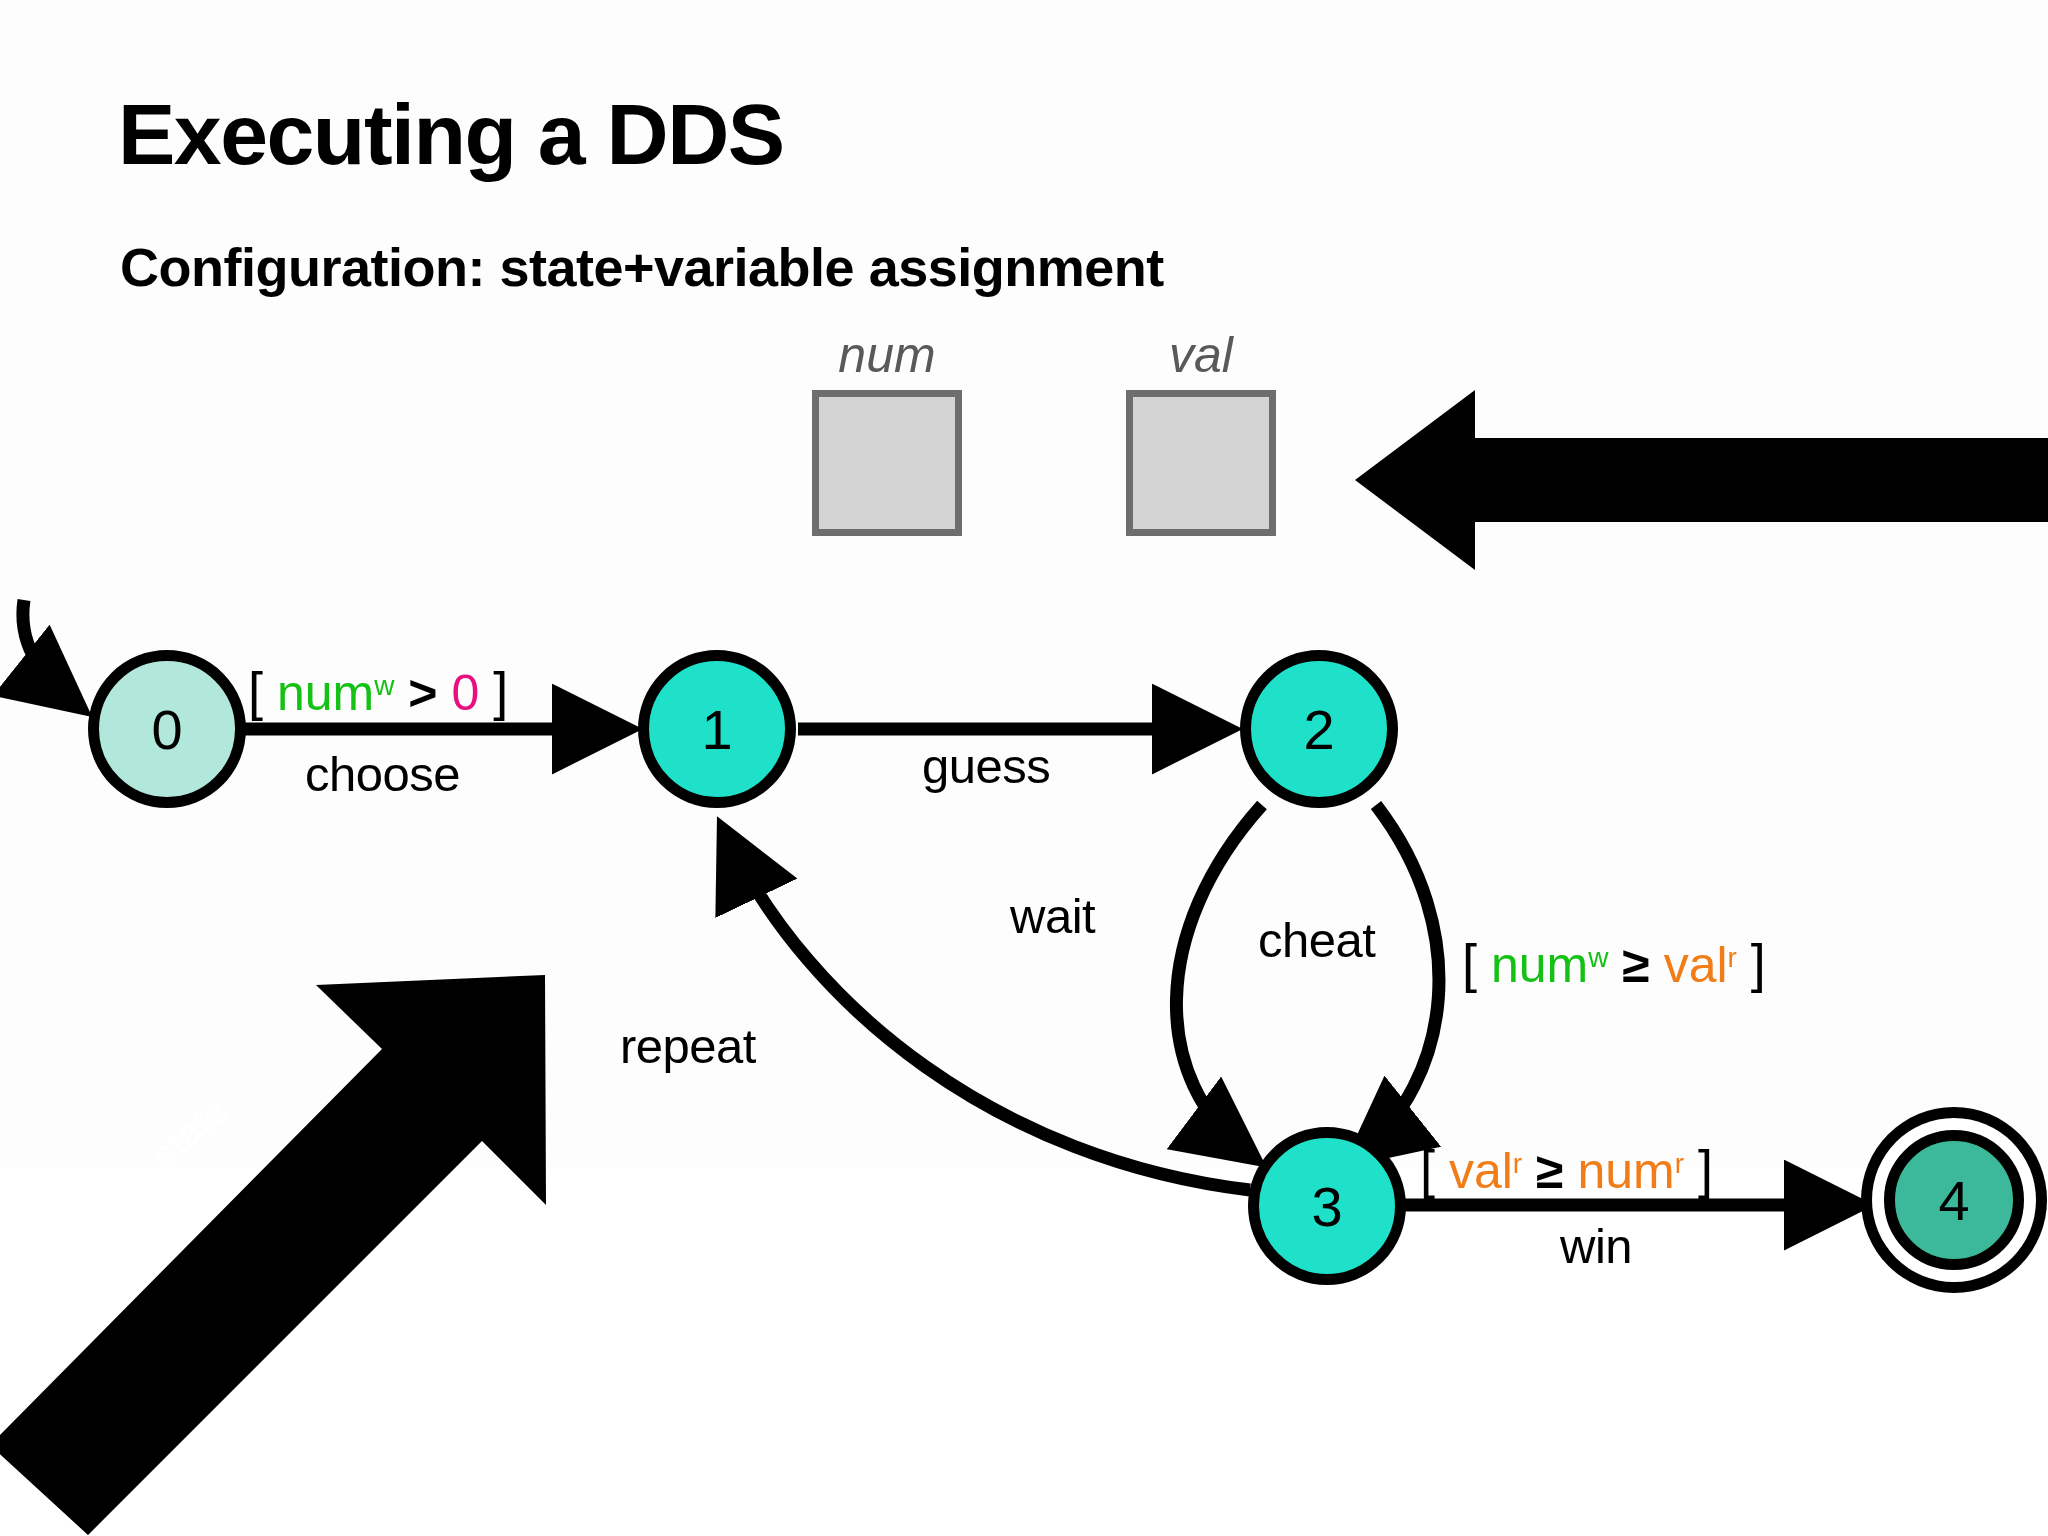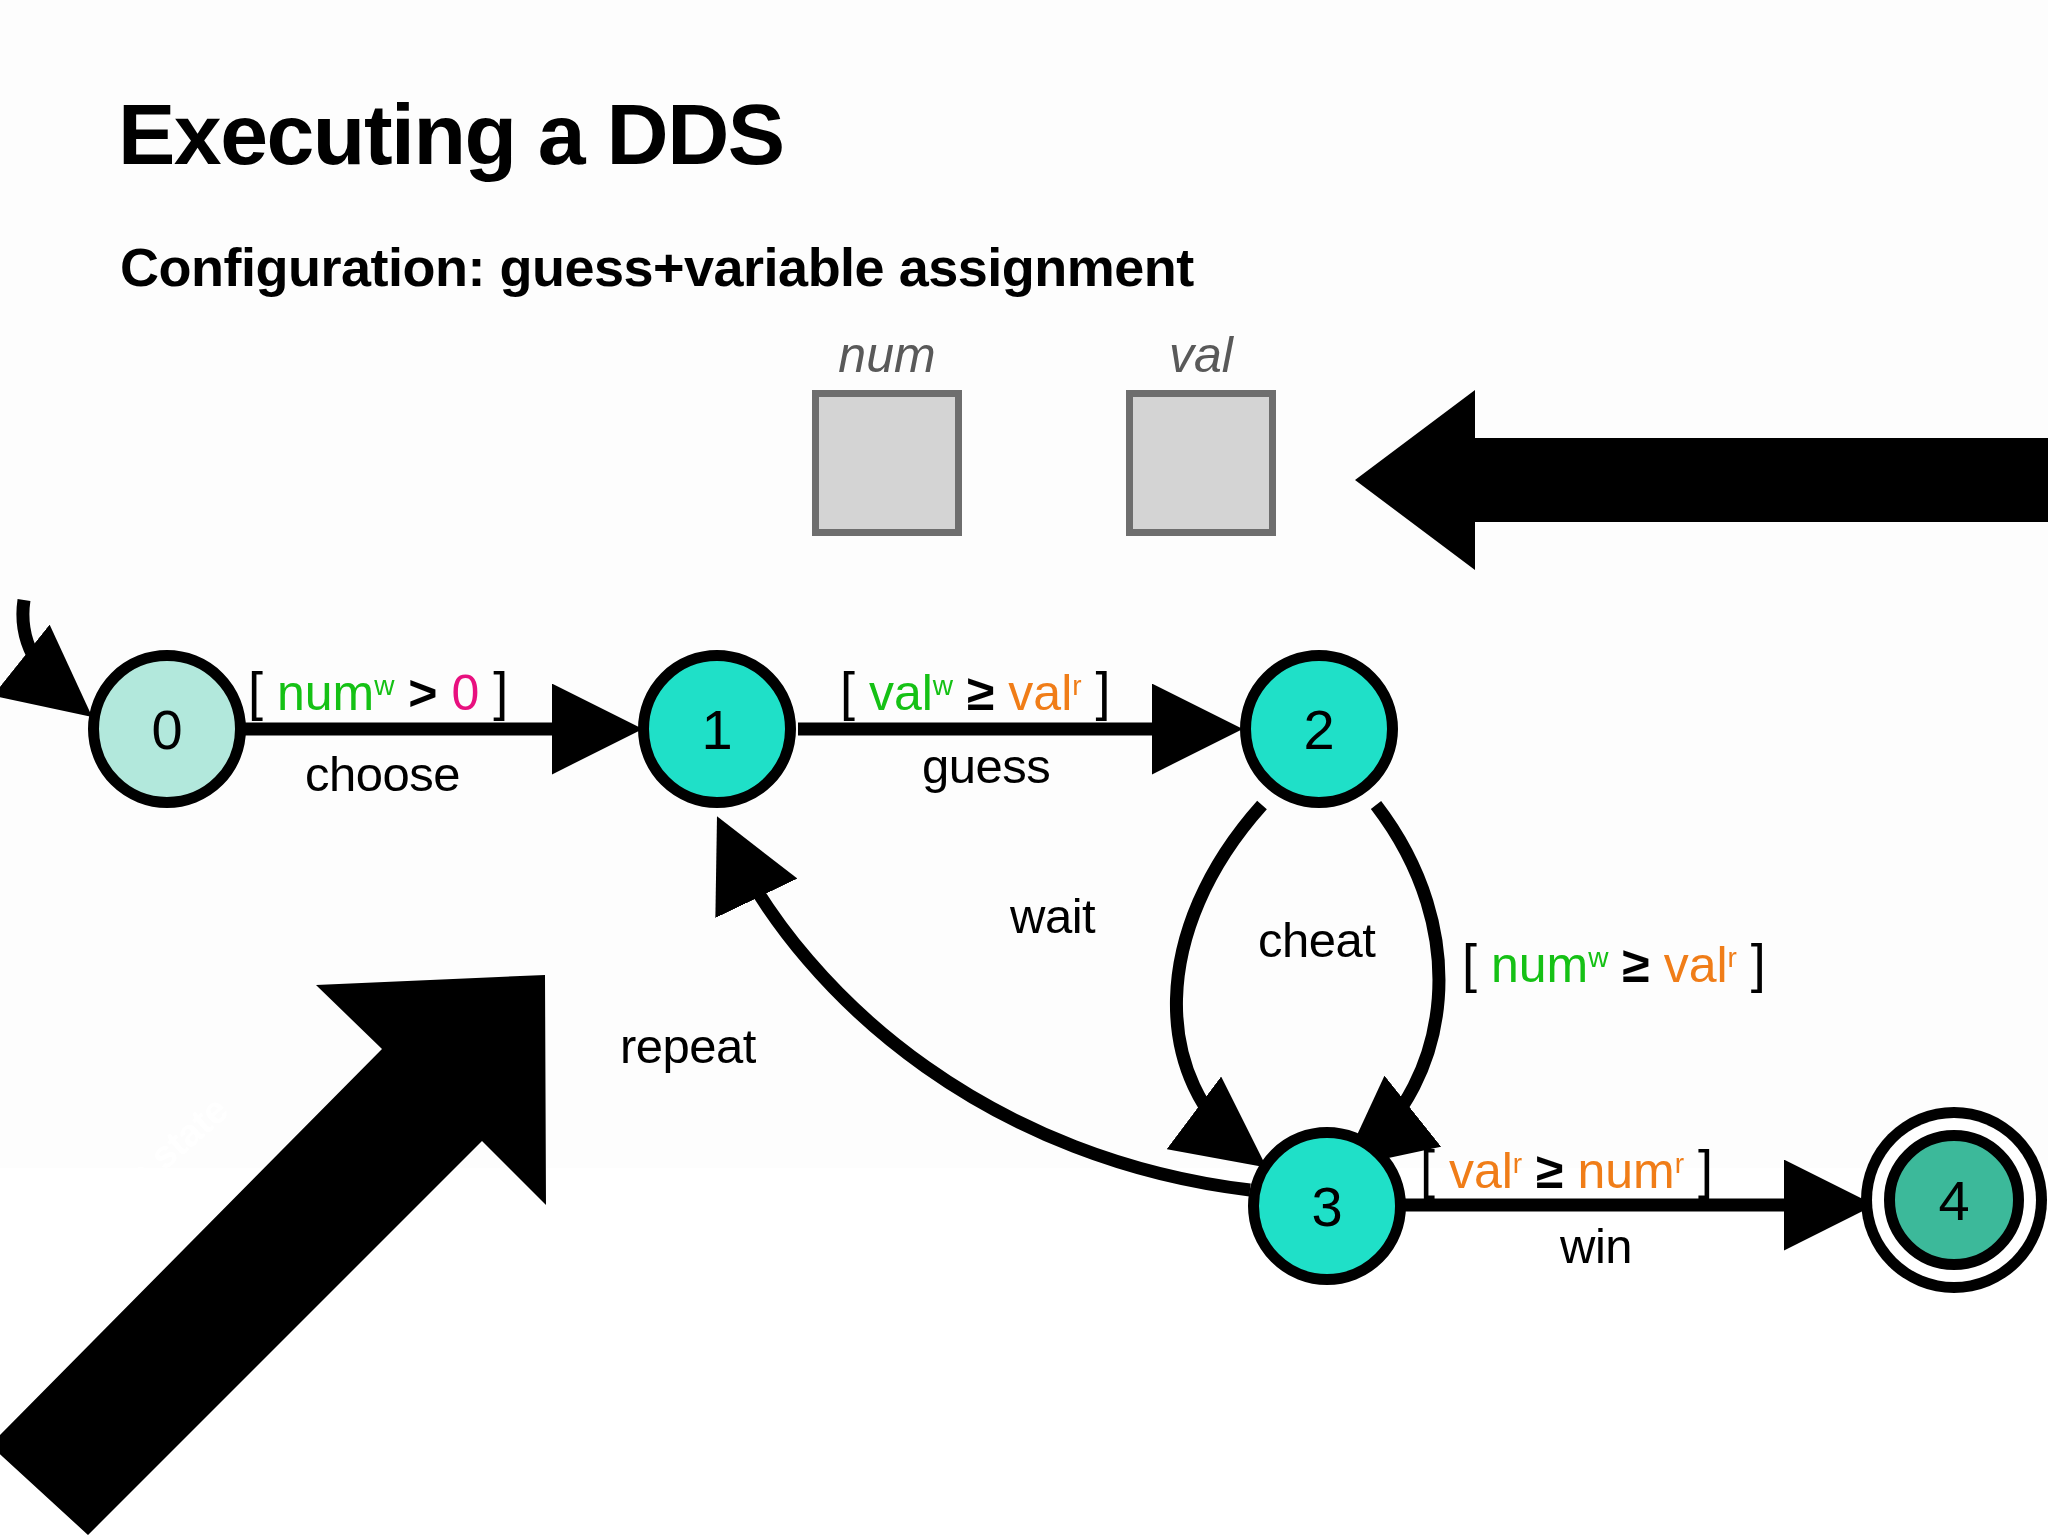--- a/index.html
+++ b/index.html
@@ -139,21 +139,21 @@
   .g-pink { color: #e8107f; }
   .guard sup { font-size: 0.56em; vertical-align: 0.52em; letter-spacing: 0; }
   .op { color: #000; font-weight: 600; }
 </style>
 </head>
 <body>
 
 <div id="slide">
 
   <div id="title">Executing a DDS</div>
-  <div id="subtitle">Configuration: guess+variable assignment</div>
+  <div id="subtitle">Configuration: state+variable assignment</div>
 
   <div class="var-group" style="left:812px; top:330px;">
     <div class="var-label">num</div>
     <div class="var-box"></div>
   </div>
 
   <div class="var-group" style="left:1126px; top:330px;">
     <div class="var-label">val</div>
     <div class="var-box"></div>
   </div>
@@ -208,24 +208,20 @@
   <div class="state accepting" style="left:1884px; top:1130px; width:140px; height:140px; background:#3cb99a;">
     <span>4</span>
   </div>
 
   <div class="guard" style="left:248px; top:640px;">
     <span class="br">[</span> <span class="g-green">num<sup>w</sup></span>
     <span class="op">&gt;</span> <span class="g-pink">0</span> <span class="br">]</span>
   </div>
   <div class="edge-label" style="left:305px; top:746px;">choose</div>
 
-  <div class="guard" style="left:840px; top:640px;">
-    <span class="br">[</span> <span class="g-green">val<sup>w</sup></span>
-    <span class="op">≥</span> <span class="g-orange">val<sup>r</sup></span> <span class="br">]</span>
-  </div>
   <div class="edge-label" style="left:922px; top:738px;">guess</div>
 
   <div class="edge-label" style="left:1010px; top:888px;text-align:center;">wait</div>
 
   <div class="edge-label" style="left:1258px; top:912px;">cheat</div>
 
   <div class="guard" style="left:1462px; top:912px;">
     <span class="br">[</span> <span class="g-green">num<sup>w</sup></span>
     <span class="op">≥</span> <span class="g-orange">val<sup>r</sup></span> <span class="br">]</span>
   </div>

